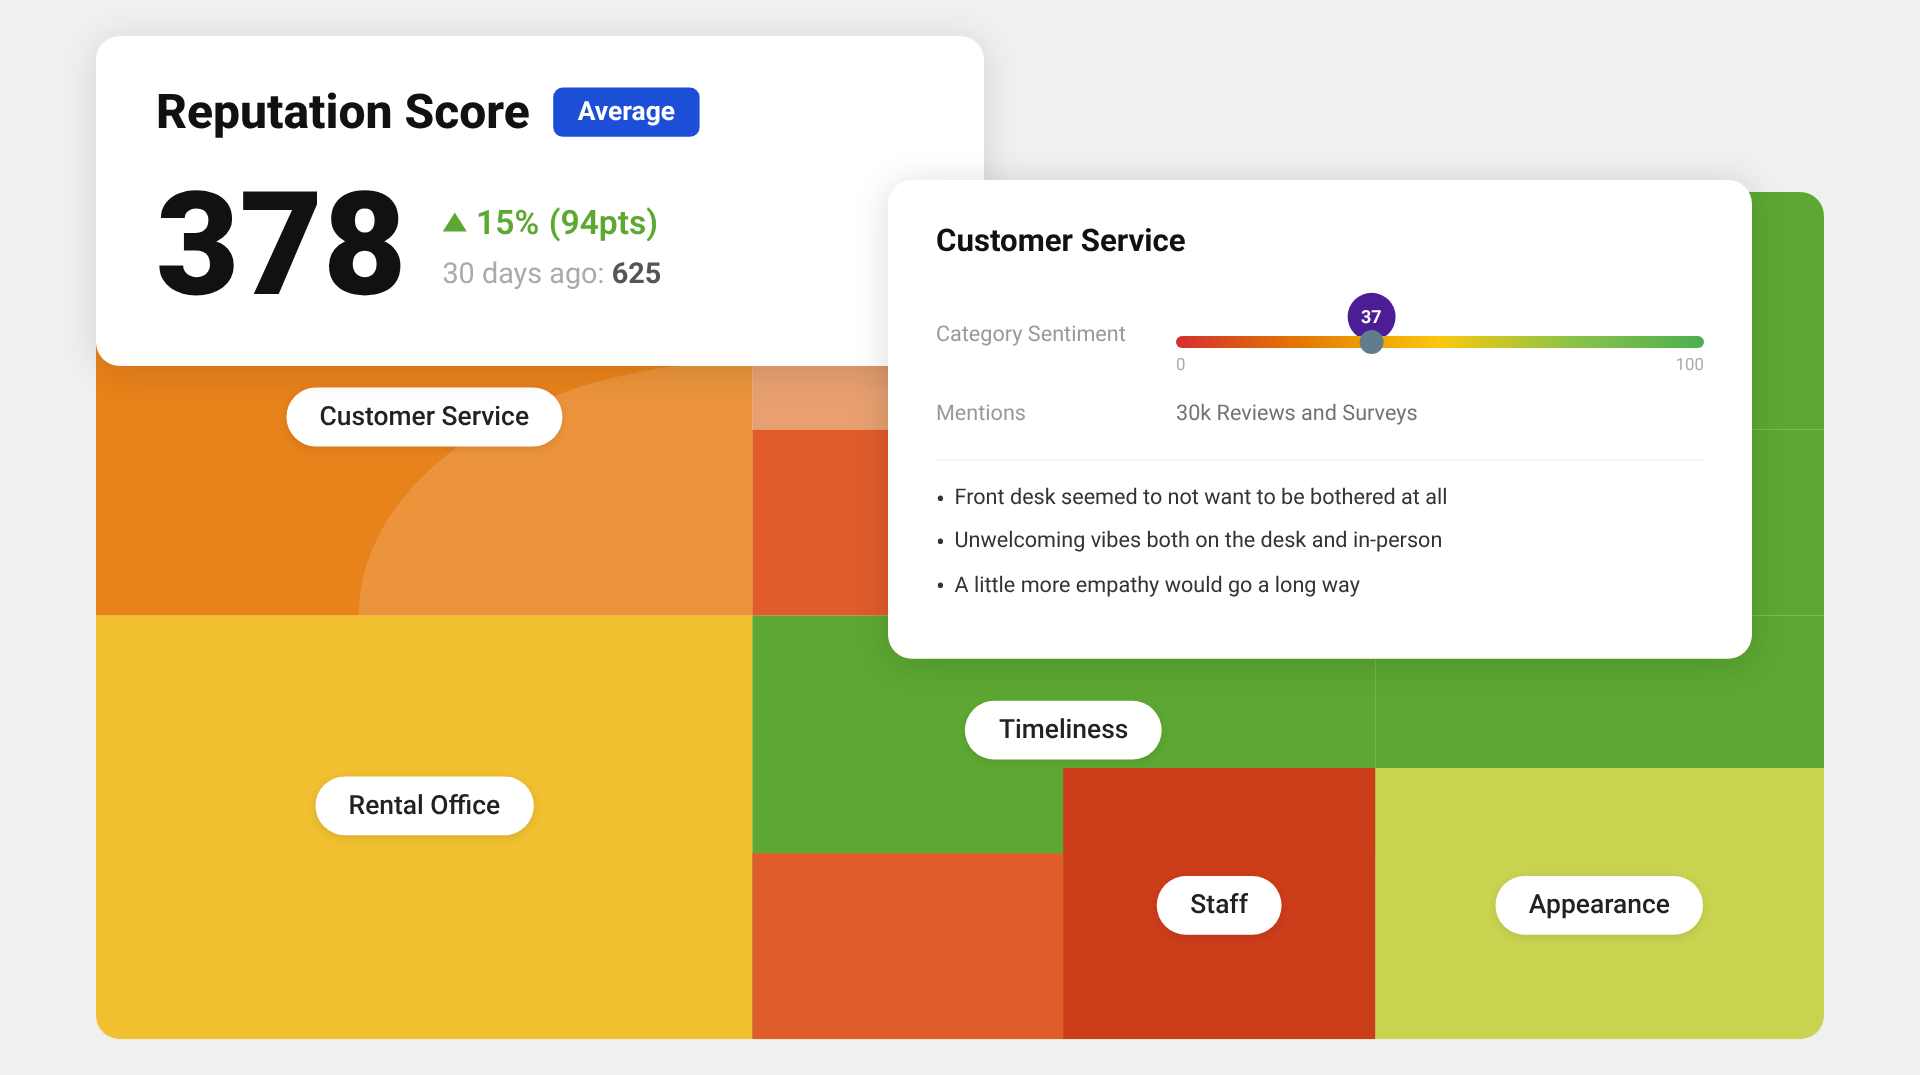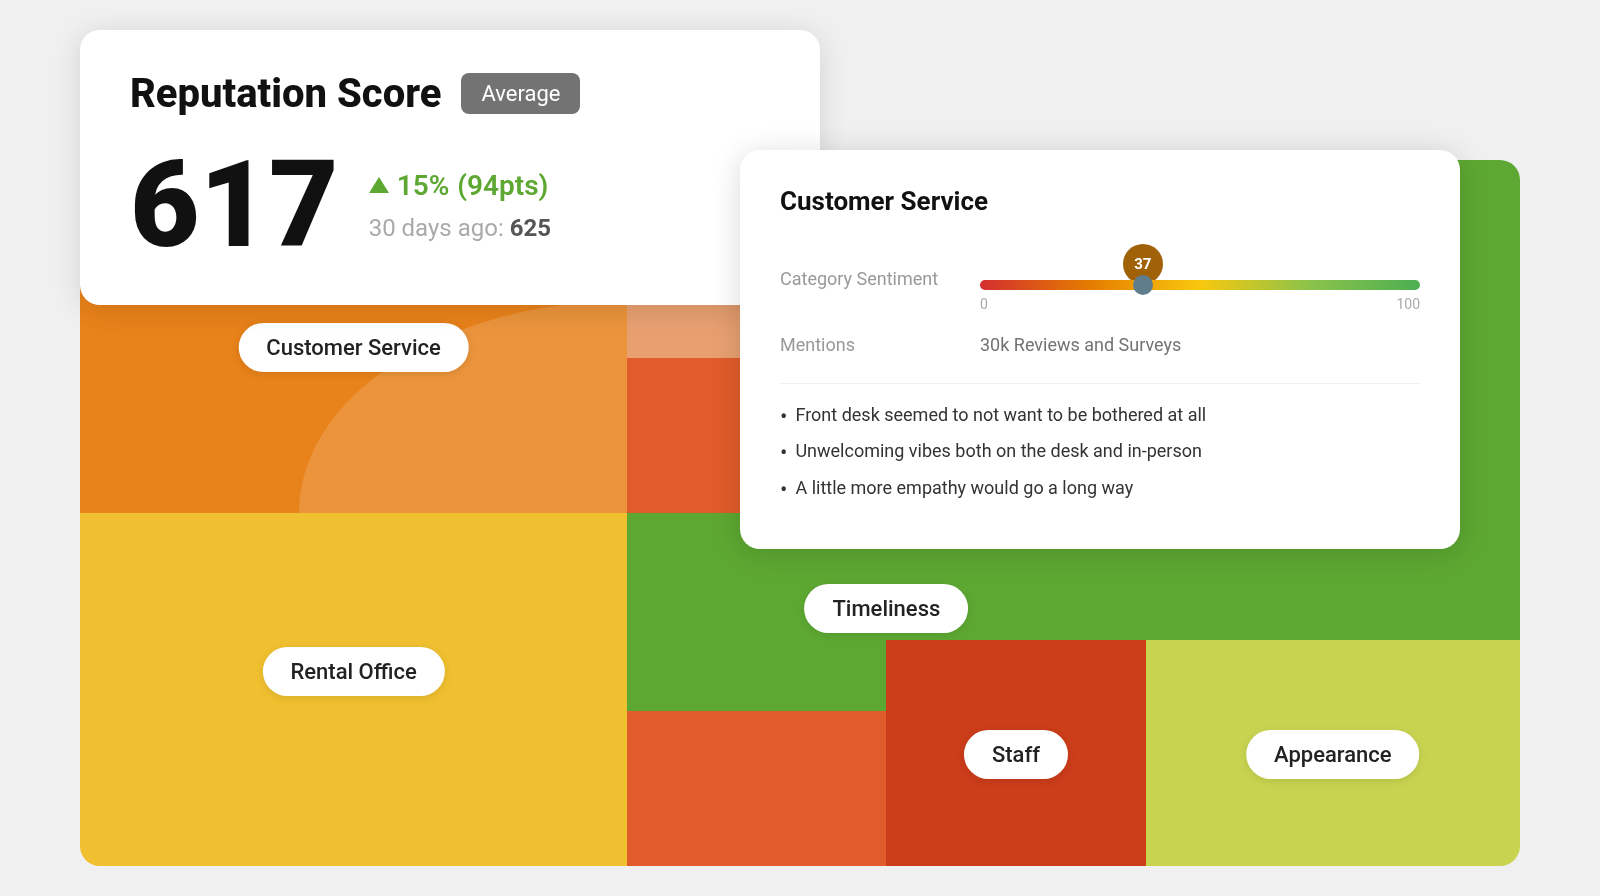--- a/index.html
+++ b/index.html
@@ -55,26 +55,26 @@
       margin-bottom: 28px;
     }
 
     .reputation-title {
       font-size: 40px;
       font-weight: 800;
       color: #111;
     }
 
     .average-badge {
-      background: #737373;
+      background: #1d4ed8;
       color: white;
       border-radius: 8px;
       padding: 8px 20px;
       font-size: 22px;
-      font-weight: 400;
+      font-weight: 700;
     }
 
     .reputation-score-row {
       display: flex;
       align-items: center;
       gap: 30px;
     }
 
     .score-number {
       font-size: 120px;
@@ -155,21 +155,21 @@
 
     
     .sentiment-slider-container {
       position: relative;
       padding-top: 36px;
     }
 
     .sentiment-bubble {
       position: absolute;
       top: 0;
-      background: #a16207;
+      background: #4c1d95;
       color: white;
       border-radius: 50%;
       width: 40px;
       height: 40px;
       display: flex;
       align-items: center;
       justify-content: center;
       font-size: 15px;
       font-weight: 700;
       left: calc(37% - 20px);
@@ -319,21 +319,21 @@
 
     <div class="tc" style="left:38%; top:78%; width:18%; height:22%; background:#e05c2a;"></div>
   </div>
 
   <div class="reputation-card">
     <div class="reputation-header">
       <span class="reputation-title">Reputation Score</span>
       <span class="average-badge">Average</span>
     </div>
     <div class="reputation-score-row">
-      <div class="score-number">617</div>
+      <div class="score-number">378</div>
       <div class="score-details">
         <div class="score-change">
           <div class="arrow-up"></div>
           <span>15%</span>
           <span>(94pts)</span>
         </div>
         <div class="score-ago">
           <span>30 days ago:</span>
           <strong>625</strong>
         </div>

